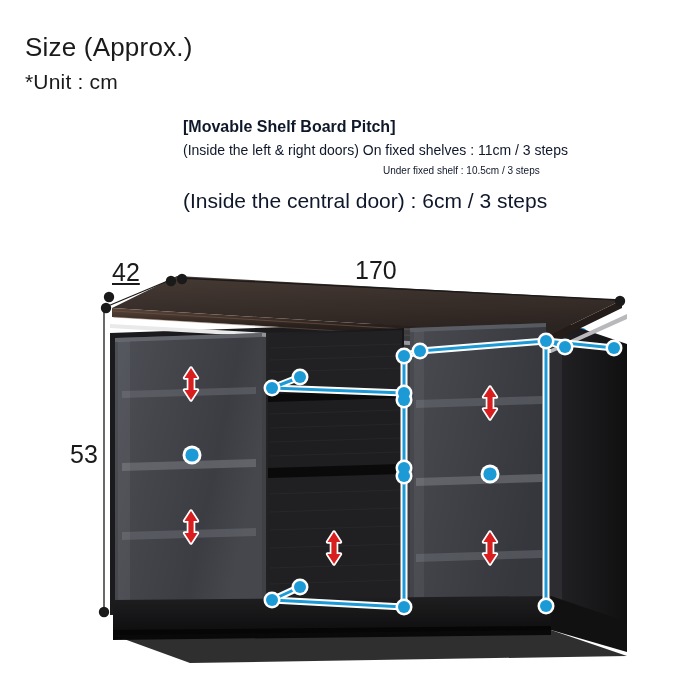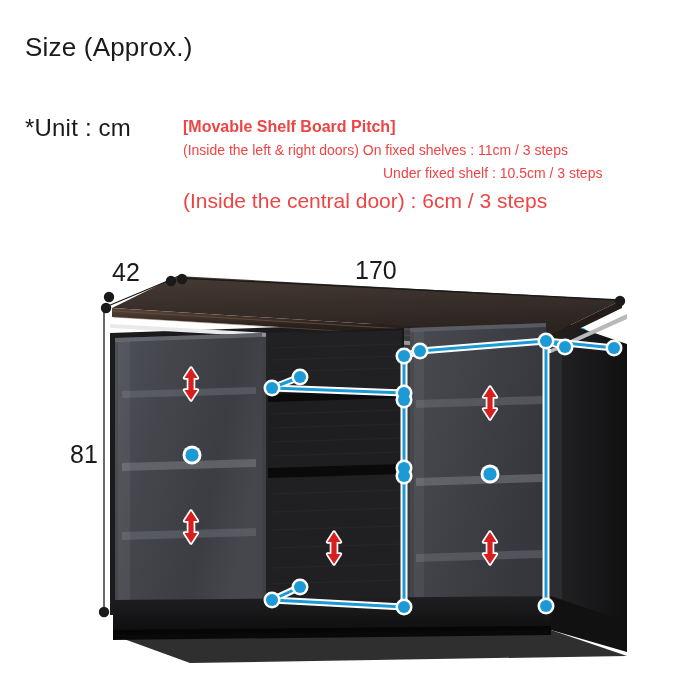--- a/index.html
+++ b/index.html
@@ -8,32 +8,32 @@
     background:#ffffff;
     font-family:"Liberation Sans", sans-serif;
     overflow:hidden;
     position:relative;
   }
   #stage{position:absolute;left:0;top:8px;width:700px;height:700px;}
 
   
   .hdr{position:absolute;color:#1a1a1a;white-space:nowrap;}
   #title-size{left:25px;top:24px;font-size:26px;letter-spacing:.2px;}
-  #title-unit{left:25px;top:62px;font-size:24px;letter-spacing:.2px;margin-top:44px;}
-
-  
-  .red{position:absolute;color:#ef4444;white-space:nowrap;}
+  #title-unit{left:25px;top:62px;font-size:21px;letter-spacing:.2px;}
+
+  
+  .red{position:absolute;color:#0f172a;white-space:nowrap;}
   #note-head{left:183px;top:110px;font-size:16px;font-weight:bold;}
   #note-l1{left:183px;top:134px;font-size:14px;}
-  #note-l2{left:383px;top:157px;font-size:14px;}
+  #note-l2{left:383px;top:157px;font-size:10px;}
   #note-l3{left:183px;top:181px;font-size:21px;}
 
   
   .dimblk{position:absolute;color:#1a1a1a;font-size:25px;white-space:nowrap;}
-  #dim-42{left:112px;top:250px;}
+  #dim-42{left:112px;top:250px;text-decoration:underline;}
   #dim-120{left:355px;top:248px;}
   #dim-81{left:70px;top:432px;}
 
   
   .dimblu{
     position:absolute;
     color:#1c9ad6;
     font-size:25px;font-weight:bold;
     white-space:nowrap;
     -webkit-text-stroke:4.5px #ffffff;
@@ -291,21 +291,21 @@
     <div class="hdr" id="title-size">Size (Approx.)</div>
     <div class="hdr" id="title-unit">*Unit : cm</div>
 
     <div class="red" id="note-head">[Movable Shelf Board Pitch]</div>
     <div class="red" id="note-l1">(Inside the left &amp; right doors) On fixed shelves : 11cm / 3 steps</div>
     <div class="red" id="note-l2">Under fixed shelf : 10.5cm / 3 steps</div>
     <div class="red" id="note-l3">(Inside the central door) : 6cm / 3 steps</div>
 
     <div class="dimblk" id="dim-42">42</div>
     <div class="dimblk" id="dim-120">170</div>
-    <div class="dimblk" id="dim-81">81</div>
+    <div class="dimblk" id="dim-81">53</div>
 
     <div class="dimblu" id="b-32a">32</div>
     <div class="dimblu" id="b-31">31</div>
     <div class="dimblu" id="b-15">15</div>
     <div class="dimblu" id="b-13">13</div>
     <div class="dimblu" id="b-27">27</div>
     <div class="dimblu" id="b-36a">36</div>
     <div class="dimblu" id="b-32b">32</div>
     <div class="dimblu" id="b-32c">32</div>
     <div class="dimblu" id="b-36b">36</div>

